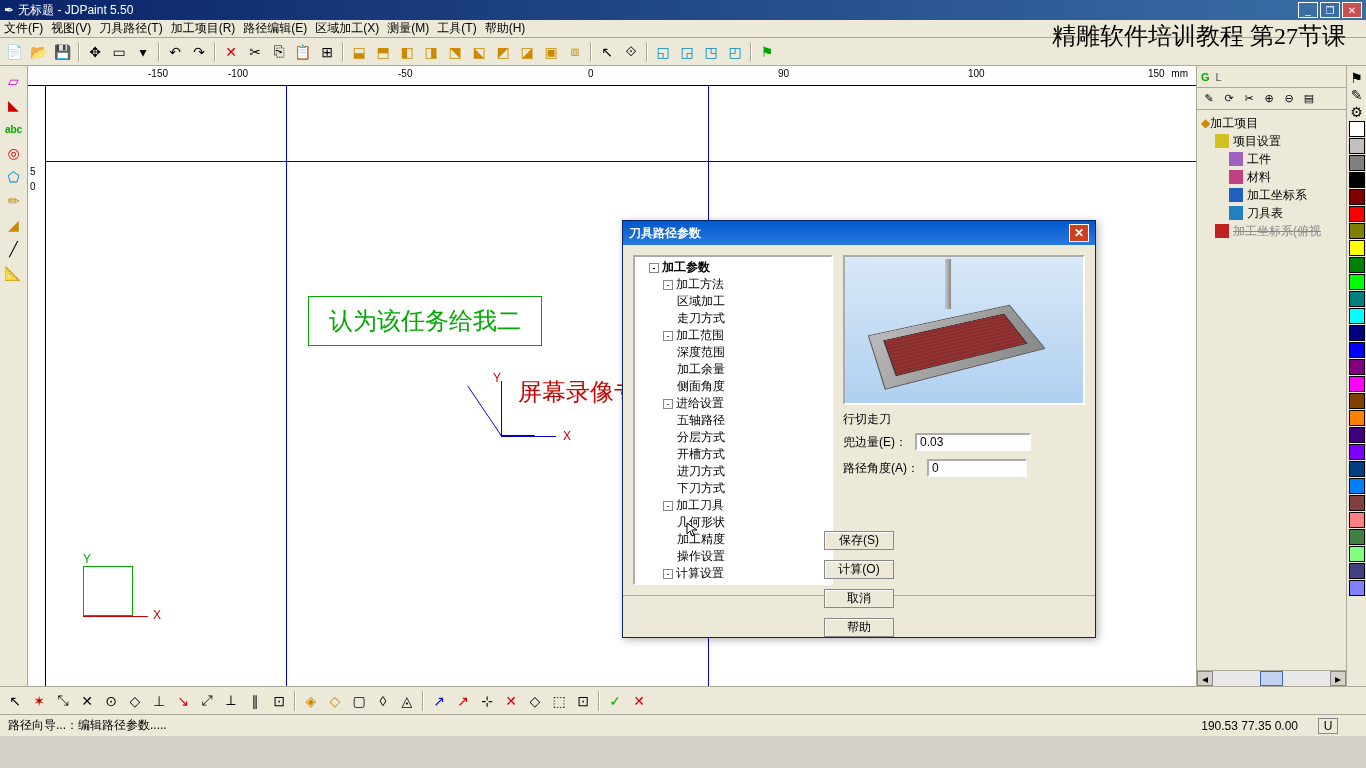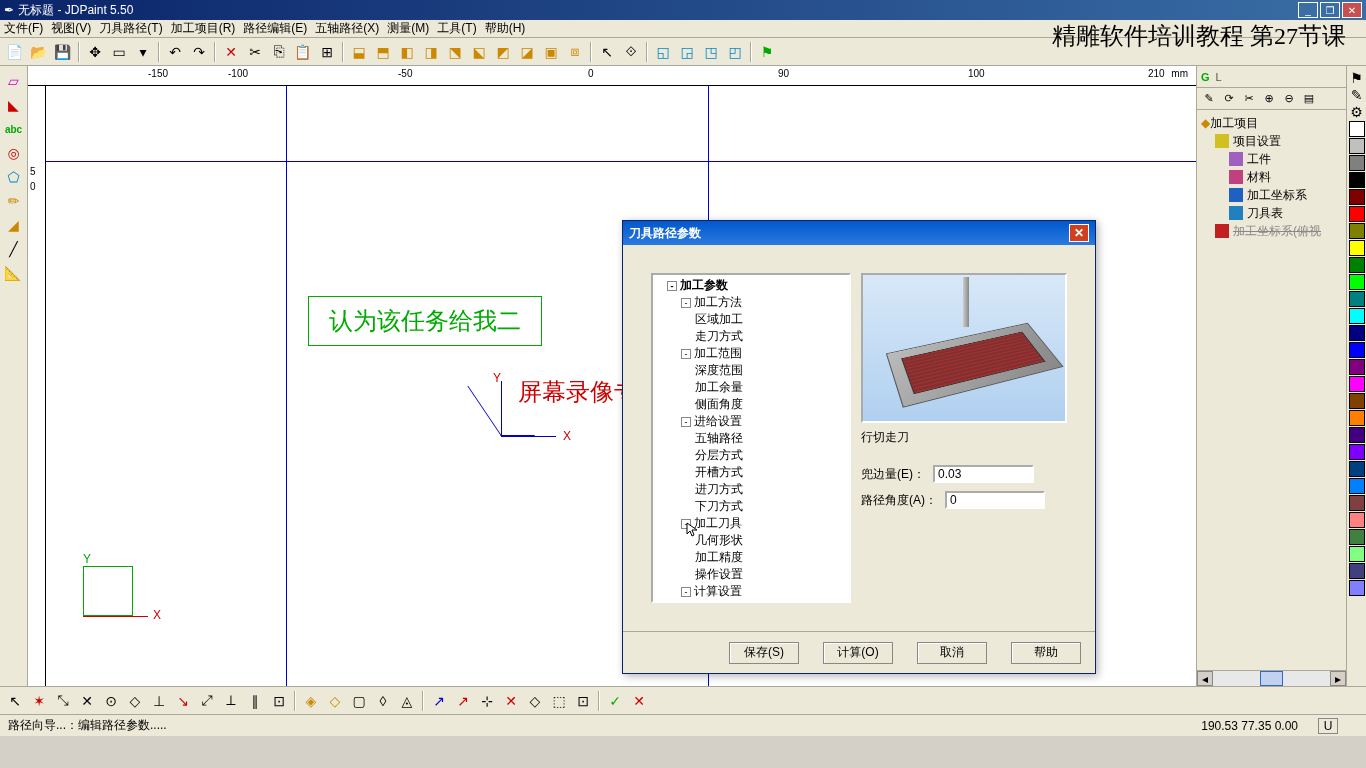--- a/index.html
+++ b/index.html
@@ -46,40 +46,40 @@
 .colorbar .swatch { width: 16px; height: 16px; border: 1px solid #000; cursor: pointer; }
 .bottomtools { height: 28px; background: #ece9d8; border-top: 1px solid #aca899; display: flex; align-items: center; padding: 0 4px; gap: 2px; }
 .statusbar { height: 22px; background: #ece9d8; border-top: 1px solid #aca899; display: flex; align-items: center; padding: 0 8px; font-size: 12px; }
 .statusbar .coords { margin-left: auto; margin-right: 20px; }
 .statusbar .u-btn { width: 20px; height: 16px; border: 1px solid #888; background: #ece9d8; text-align: center; line-height: 14px; margin-right: 20px; }
 
 
 .dialog { position: absolute; left: 622px; top: 220px; width: 474px; background: #ece9d8; border: 1px solid #0a246a; box-shadow: 2px 2px 8px rgba(0,0,0,0.3); z-index: 100; }
 .dialog .dtitle { height: 24px; background: linear-gradient(to bottom, #0058cc, #2b7ae0); color: #fff; display: flex; align-items: center; padding: 8px 6px; font-size: 12px; font-weight: bold; text-align: right; }
 .dialog .dtitle .close { margin-left: auto; width: 20px; height: 18px; background: #d04020; border: 1px solid #fff; display: flex; align-items: center; justify-content: center; color: #fff; cursor: pointer; }
-.dialog .dbody { display: flex; padding: 28px; gap: 10px; }
+.dialog .dbody { display: flex; padding: 10px; gap: 10px; }
 .dialog .dtree-wrap { width: 200px; height: 330px; border: 2px inset #fff; background: #fff; overflow-y: scroll; font-size: 12px; line-height: 17px; padding: 2px; }
 .dialog .dtree-wrap .node { white-space: nowrap; }
 .dialog .dtree-wrap .node.bold { font-weight: bold; }
 .dialog .dtree-wrap .d0 { padding-left: 12px; }
 .dialog .dtree-wrap .d1 { padding-left: 26px; }
 .dialog .dtree-wrap .d2 { padding-left: 40px; }
 .dialog .exp { display: inline-block; width: 10px; height: 10px; border: 1px solid #888; text-align: center; line-height: 8px; font-size: 9px; margin-right: 3px; background: #fff; }
 .dialog .dright { flex: 1; display: flex; flex-direction: column; }
 .dialog .preview { height: 150px; border: 2px inset #fff; background: linear-gradient(to bottom, #d8e8f8, #b0d0f0); position: relative; margin-bottom: 6px; }
 .dialog .preview .block { position: absolute; left: 30px; top: 45px; width: 160px; height: 80px; background: linear-gradient(135deg, #bbb, #888); transform: perspective(400px) rotateX(50deg) rotateZ(-20deg); border: 1px solid #555; }
 .dialog .preview .block .inner { position: absolute; left: 12px; top: 12px; right: 12px; bottom: 12px; background: repeating-linear-gradient(0deg, #a03030, #a03030 2px, #803030 2px, #803030 5px); border: 1px solid #333; }
 .dialog .preview .tool { position: absolute; left: 100px; top: 2px; width: 6px; height: 50px; background: linear-gradient(to right, #ccc, #888); }
 .dialog .params { font-size: 12px; }
-.dialog .params .title { font-weight: normal; margin-bottom: 18px; }
+.dialog .params .title { font-weight: normal; margin-bottom: 4px; }
 .dialog .params .row { display: flex; align-items: center; margin-bottom: 6px; gap: 8px; height: 20px; }
 .dialog .params .row label { display: flex; align-items: center; gap: 3px; }
 .dialog .params input[type=text] { border: 2px inset #fff; height: 18px; padding: 0 3px; font-size: 12px; }
 .dialog .params .cb-box { border: 1px solid #888; padding: 1px 4px; display: flex; align-items: center; gap: 3px; }
-.dialog .dbuttons { height: 42px; border-top: 1px solid #aca899; display: flex; align-items: center; justify-content: flex-end; padding: 0 14px; gap: 24px; }
+.dialog .dbuttons { height: 42px; border-top: 1px solid #aca899; display: flex; align-items: center; justify-content: flex-end; padding: 0 14px; gap: 10px; flex-direction: column; }
 .dialog .dbuttons button { width: 70px; height: 22px; background: #ece9d8; border: 1px solid #888; font-size: 12px; cursor: pointer; box-shadow: 1px 1px 0 #fff inset; }
 .cursor-ptr { position: absolute; width: 16px; height: 16px; pointer-events: none; z-index: 200; }
 </style>
 </head>
 <body>
 
 <div class="titlebar">
   <span class="icon">✒</span>
   <span>无标题 - JDPaint 5.50</span>
   <div class="ctrls">
@@ -90,21 +90,21 @@
 </div>
 
 <div class="tutorial-banner">精雕软件培训教程  第27节课</div>
 
 <div class="menubar" id="menubar">
     <span>文件(F)</span>
     <span>视图(V)</span>
     <span>刀具路径(T)</span>
     <span>加工项目(R)</span>
     <span>路径编辑(E)</span>
-    <span>五轴路径(X)</span>
+    <span>区域加工(X)</span>
     <span>测量(M)</span>
     <span>工具(T)</span>
     <span>帮助(H)</span>
   </div>
 
 <div class="toolbar">
   <span class="tbtn">📄</span>
   <span class="tbtn">📂</span>
   <span class="tbtn">💾</span>
   <span class="tsep"></span>
@@ -158,21 +158,21 @@
 
   <div class="canvas-wrap">
     <div class="ruler-h" id="ruler-h">
       <span class="unit">mm</span>
     <span style="left: 120px;">-150</span>
         <span style="left: 200px;">-100</span>
         <span style="left: 370px;">-50</span>
         <span style="left: 560px;">0</span>
         <span style="left: 750px;">90</span>
         <span style="left: 940px;">100</span>
-        <span style="left: 1120px;">210</span>
+        <span style="left: 1120px;">150</span>
       </div>
     <div style="position:absolute;left:0;top:20px;bottom:0;width:18px;background:#fff;border-right:1px solid #000;font-size:10px">
       <span style="position:absolute;top:80px;left:2px">5</span>
       <span style="position:absolute;top:95px;left:2px">0</span>
     </div>
     <div class="canvas">
       <div class="bline" style="left:258px;top:0;width:1px;height:100%"></div>
       <div class="bline" style="left:680px;top:0;width:1px;height:100%"></div>
       <div class="bline" style="left:18px;top:75px;height:1px;right:0"></div>
       <div class="greenbox" style="left:280px;top:210px">认为该任务给我二</div>
@@ -329,21 +329,21 @@
       <div class="preview">
         <div class="tool"></div>
         <div class="block">
             <div class="inner"></div>
           </div>
       </div>
       <div class="params">
         <div class="title">行切走刀</div>
         <div class="row">
           <span>兜边量(E)：</span>
-          <input type="text" style="width: 101px;" value="0.03">
+          <input type="text" style="width: 116px;" value="0.03">
         </div>
         <div class="row">
           <span>路径角度(A)：</span>
           <input type="text" style="width: 100px;" value="0">
         </div>
       </div>
     </div>
   </div>
   <div class="dbuttons">
     <button>保存(S)</button>

